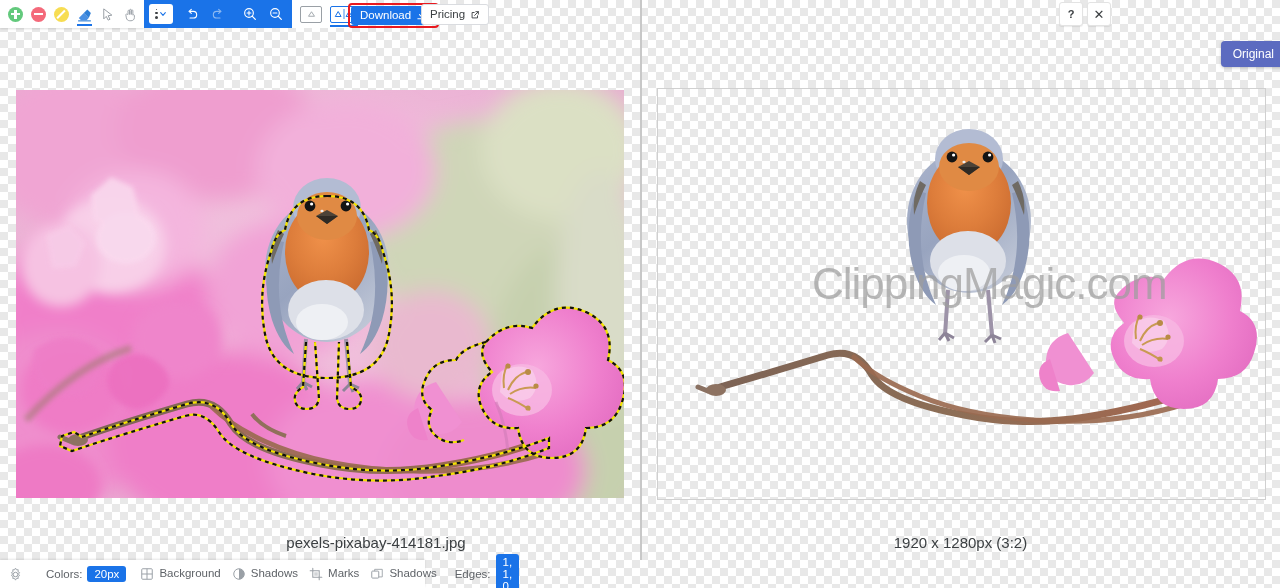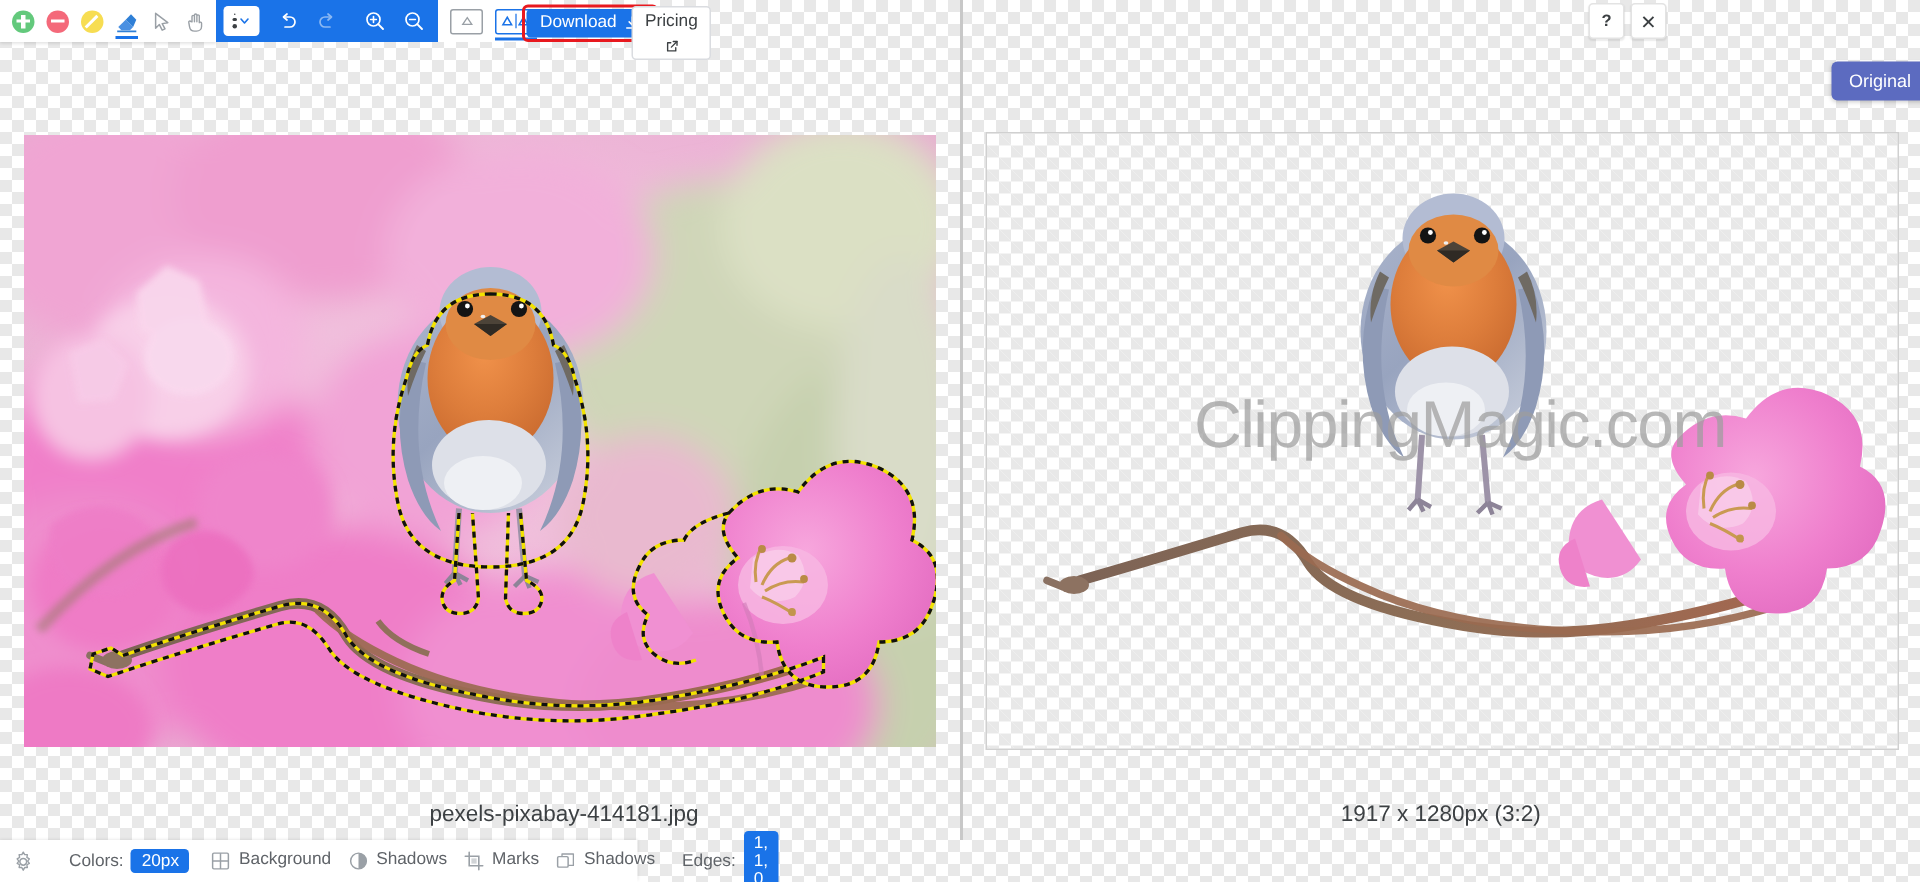--- a/index.html
+++ b/index.html
@@ -80,21 +80,20 @@
   .dl-btn{
     background:#1a73e8;color:#fff;border:none;border-radius:3px;
     font-size:11.5px;padding:3px 9px;display:flex;align-items:center;gap:5px;cursor:pointer;
     font-family:"Liberation Sans",sans-serif;line-height:13px;
   }
   .pricing{
     position:absolute;left:421px;top:4px;
     background:#fff;border:1px solid #dadce0;border-radius:3px;
     font-size:11.5px;color:#3c4043;padding:3px 8px;display:flex;align-items:center;gap:5px;cursor:pointer;
     line-height:13px;
-    flex-direction:column;
   }
 
   .tb-right{
     position:absolute;right:2px;top:2px;display:flex;gap:4px;
   }
   .sq-btn{
     width:22px;height:22px;background:#fff;border:1px solid #e3e3e3;border-radius:3px;
     display:flex;align-items:center;justify-content:center;cursor:pointer;
     font-size:12px;color:#3c4043;box-shadow:0 1px 1px rgba(0,0,0,.08);
   }
@@ -377,24 +376,24 @@
         <path d="M360 140 q8 16 6 34 q-6 -18 -12 -30z" fill="#6f6a63"></path>
         <circle cx="294" cy="116" r="5.4" fill="#141414"></circle>
         <circle cx="330" cy="116" r="5.4" fill="#141414"></circle>
         <circle cx="295.6" cy="114" r="1.6" fill="#fff"></circle>
         <circle cx="331.6" cy="114" r="1.6" fill="#fff"></circle>
         <path d="M311 120 l-11 6 l11 8 l11 -8z" fill="#4c4338"></path>
         <path d="M311 126 l-11 0 l11 8 l11 -8z" fill="#2f2a24"></path>
         <ellipse cx="306" cy="121" rx="1.6" ry="1.2" fill="#efefef"></ellipse>
       </g>
     </svg>
-    <div class="wm" style="left:138px;top:170px;">ClippingMagic.com</div>
+    <div class="wm" style="left:154px;top:170px;">ClippingMagic.com</div>
   </div>
 
-  <div class="pane-caption" style="left:641px;width:639px;">1917 x 1280px (3:2)</div>
+  <div class="pane-caption" style="left:641px;width:639px;">1920 x 1280px (3:2)</div>
 
   <div class="topbar">
 
     <div class="tb-left">
       <div class="tb-btn" title="add">
         <div class="circ green" style="position:relative;">
           <span class="plus-h"></span>
             <span class="plus-v"></span>
         </div>
       </div>

